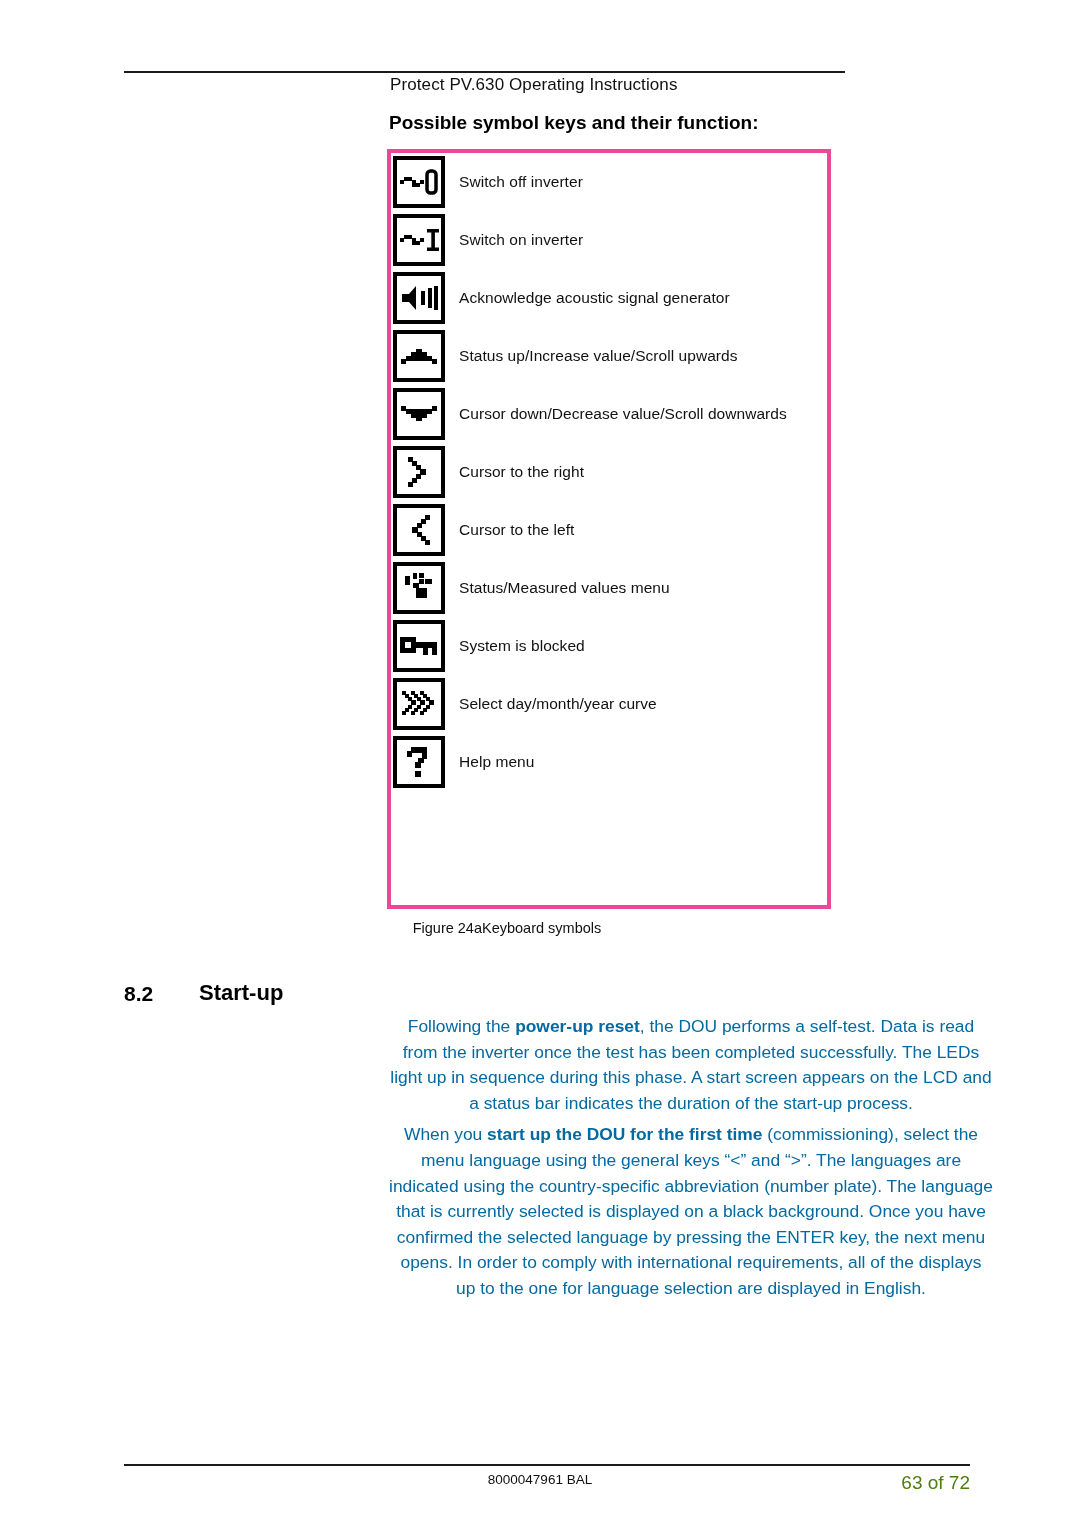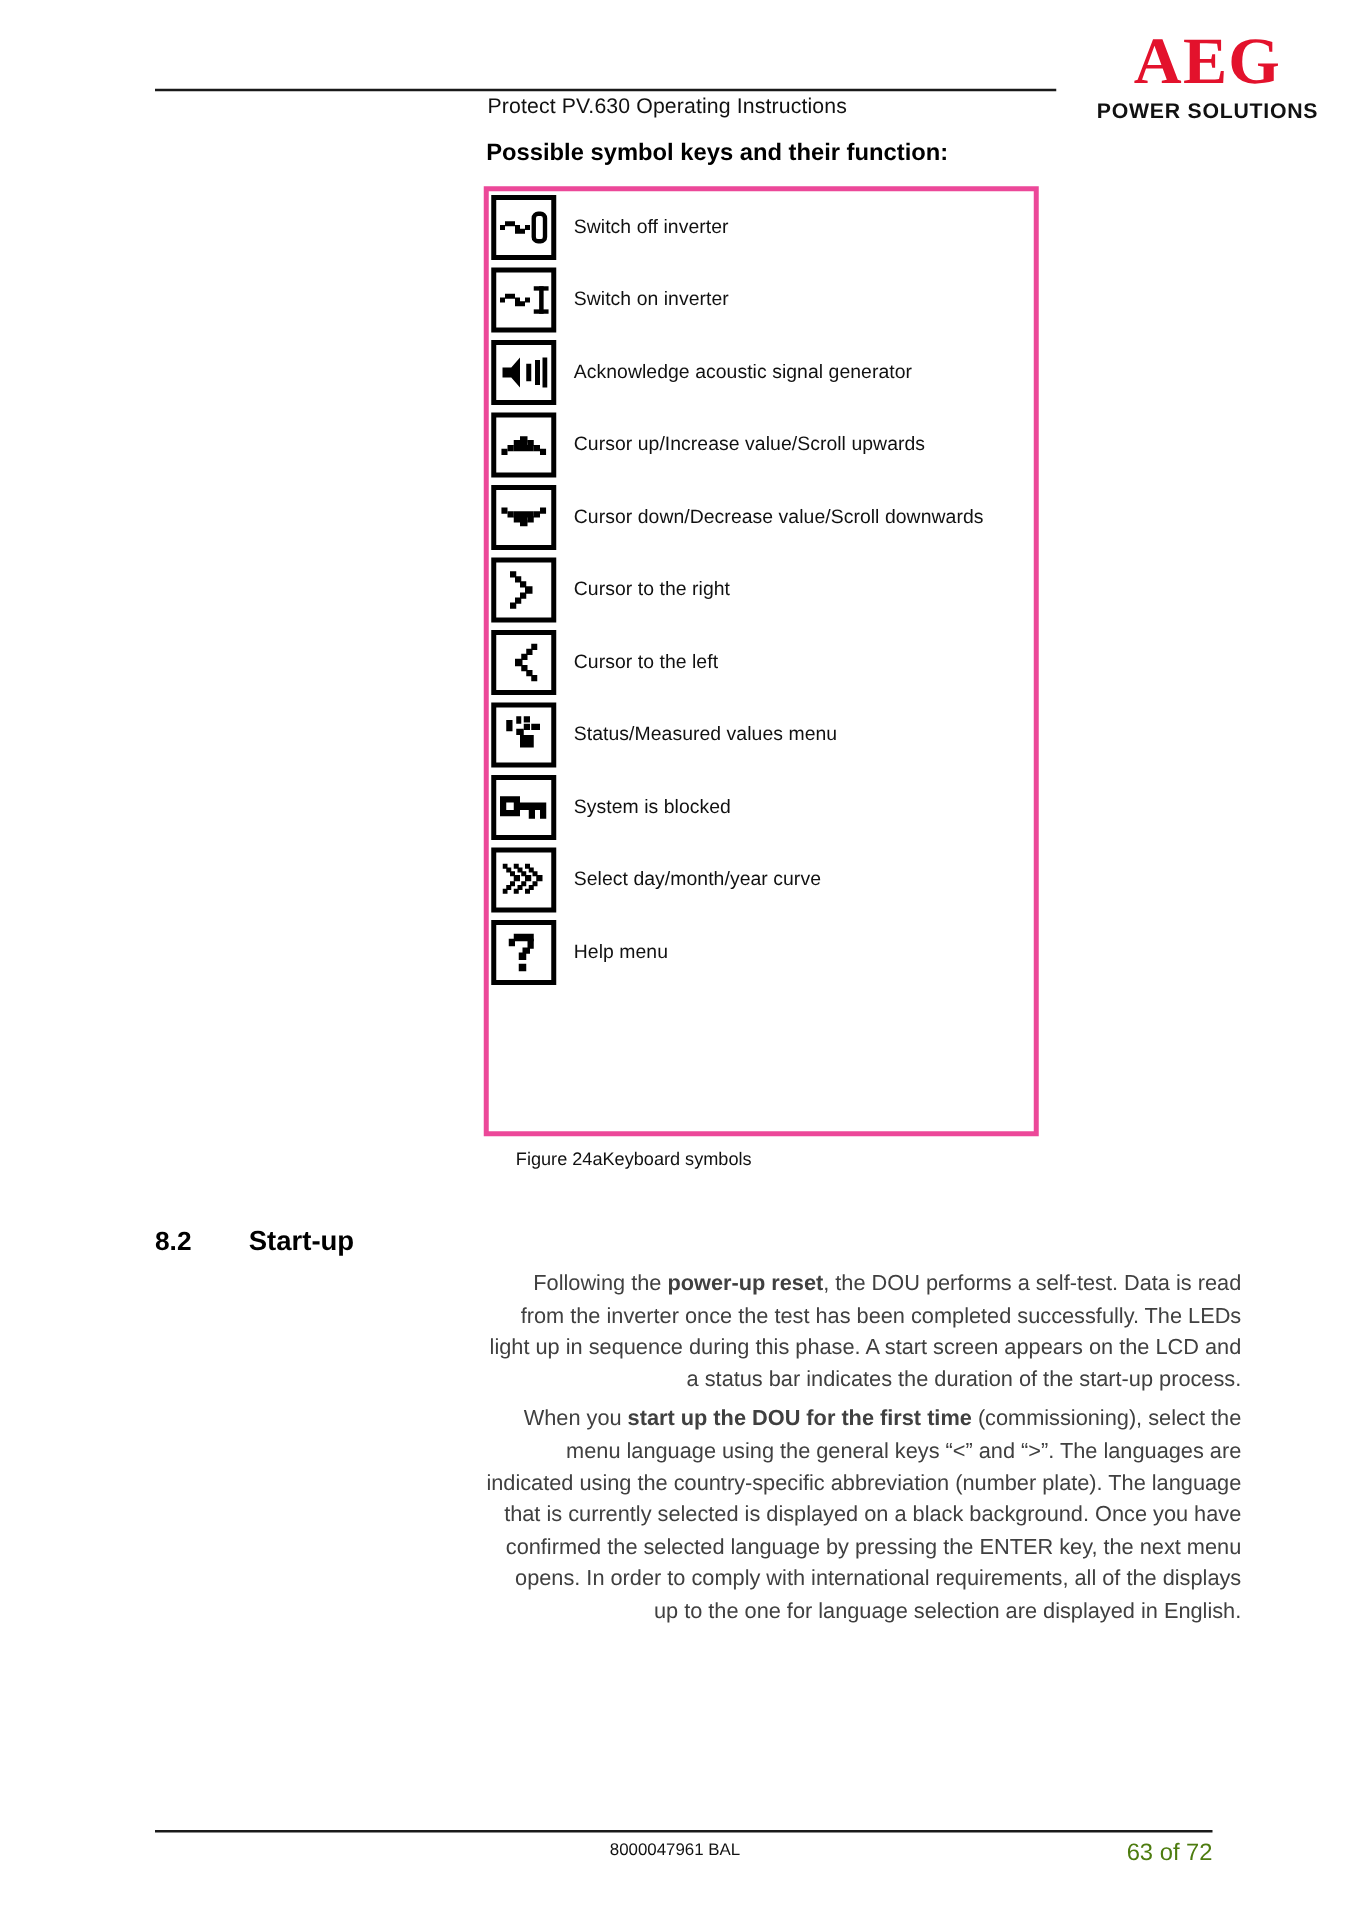--- a/index.html
+++ b/index.html
@@ -140,22 +140,22 @@
   #body-col {
     position: absolute;
     left: 389px;
     top: 1014px;
     width: 604px;
   }
   #body-col p {
     margin: 0 0 6px 0;
     font-size: 17.4px;
     line-height: 25.6px;
-    color: #404040;
-    text-align: right;
+    color: #0369a1;
+    text-align: center;
   }
   #body-col b { font-weight: bold; }
 
   
   #footer-rule {
     position: absolute;
     left: 124px;
     top: 1464px;
     width: 846px;
     height: 2px;
@@ -181,24 +181,20 @@
     color: #4d7c0f;
   }
 </style>
 </head>
 <body>
 
 <div id="page">
 
   <div id="header-title">Protect PV.630 Operating Instructions</div>
   <div id="header-rule"></div>
-  <div id="logo-block">
-    <div id="logo-aeg">AEG</div>
-    <div id="logo-power">POWER SOLUTIONS</div>
-  </div>
 
   <div id="symbols-heading">Possible symbol keys and their function:</div>
 
   <div id="symbol-table">
 
     <div class="sym-row">
       <div class="sym-key">
         <svg width="40" height="28" viewBox="0 0 40 28">
           <g fill="#000">
             <rect x="1" y="12" width="4" height="4"></rect>
@@ -258,21 +254,21 @@
             <rect x="10" y="6" width="5" height="5"></rect>
             <rect x="15" y="3" width="6" height="5"></rect>
             <rect x="21" y="6" width="5" height="5"></rect>
             <rect x="26" y="10" width="5" height="5"></rect>
             <rect x="31" y="13" width="5" height="5"></rect>
             <rect x="10" y="10" width="16" height="5"></rect>
             <rect x="15" y="6" width="6" height="5"></rect>
           </g>
         </svg>
       </div>
-      <div class="sym-label">Cursor up/Increase value/Scroll upwards</div>
+      <div class="sym-label">Status up/Increase value/Scroll upwards</div>
     </div>
 
     <div class="sym-row">
       <div class="sym-key">
         <svg width="36" height="20" viewBox="0 0 36 20">
           <g fill="#000">
             <rect x="0" y="2" width="5" height="5"></rect>
             <rect x="5" y="5" width="5" height="5"></rect>
             <rect x="10" y="9" width="5" height="5"></rect>
             <rect x="15" y="12" width="6" height="5"></rect>

